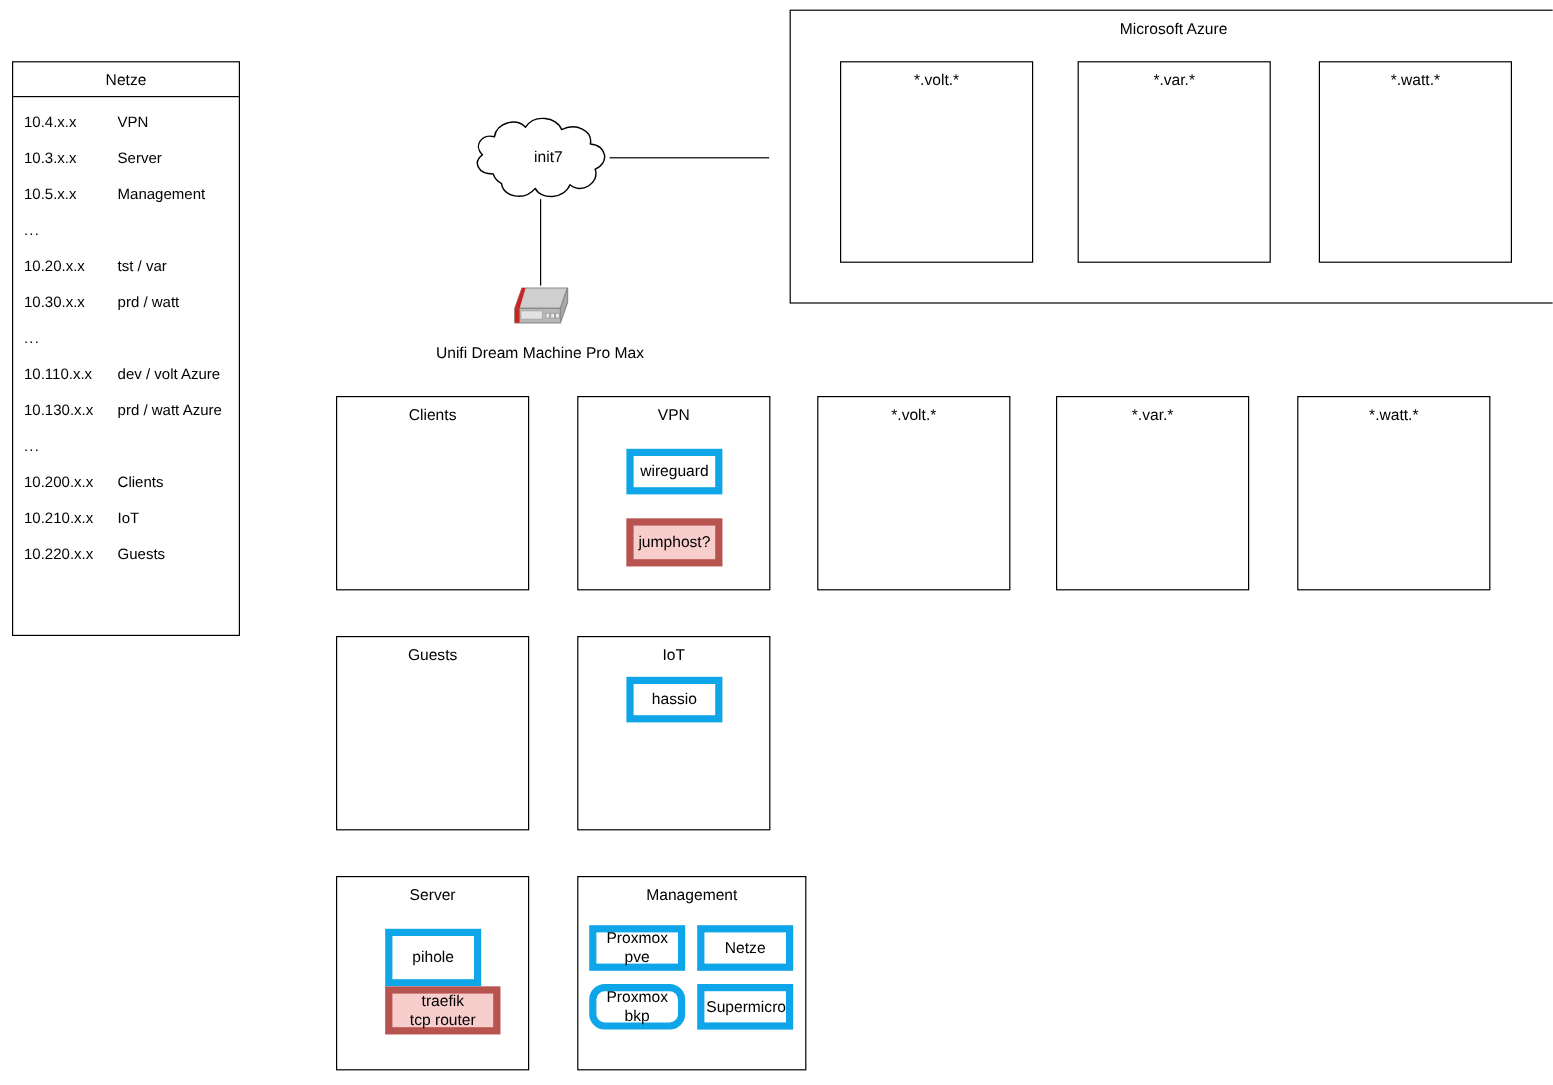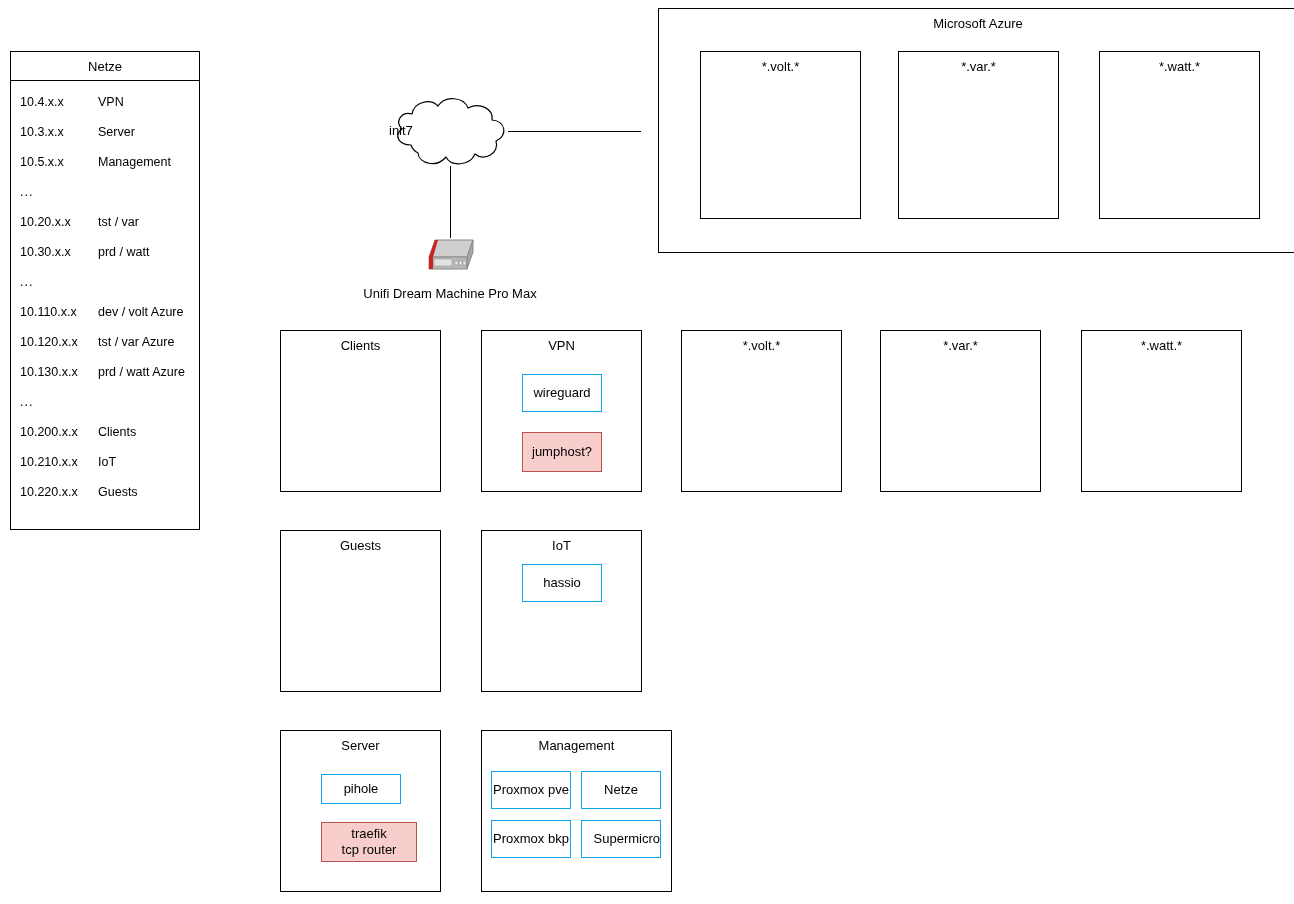--- a/index.html
+++ b/index.html
@@ -77,21 +77,21 @@
     top: 7px;
     left: 0;
     right: 0;
     text-align: center;
     font-size: 13px;
     line-height: 16px;
     white-space: nowrap;
   }
   .leafbox {
     position: absolute;
-    border: 1px solid #0ea5e9;
+    border: 6px solid #0ea5e9;
     background: #ffffff;
     box-sizing: border-box;
     display: flex;
     align-items: center;
     justify-content: center;
     text-align: center;
     font-size: 13px;
     line-height: 16px;
   }
   .leafbox.pink {
@@ -102,23 +102,24 @@
   
   .cloud-wrap {
     position: absolute;
     left: 388px;
     top: 95px;
     width: 126px;
     height: 74px;
   }
   .cloud-label {
     position: absolute;
-    left: 1px;
+    left: 12px;
     right: 0;
     top: 28px;
+    text-align: center;
     font-size: 13px;
     line-height: 16px;
   }
 
   
   .router-wrap {
     position: absolute;
     left: 418px;
     top: 235px;
     width: 66px;
@@ -175,24 +176,20 @@
         <span class="netze-net">10.30.x.x</span>
         <span class="netze-name">prd / watt</span>
       </div>
       <div class="netze-row spacer">
         <span class="netze-net">...</span>
         <span class="netze-name"></span>
       </div>
       <div class="netze-row">
         <span class="netze-net">10.110.x.x</span>
         <span class="netze-name">dev / volt Azure</span>
-      </div>
-      <div class="netze-row">
-        <span class="netze-net">10.120.x.x</span>
-        <span class="netze-name">tst / var Azure</span>
       </div>
       <div class="netze-row">
         <span class="netze-net">10.130.x.x</span>
         <span class="netze-name">prd / watt Azure</span>
       </div>
       <div class="netze-row spacer">
         <span class="netze-net">...</span>
         <span class="netze-name"></span>
       </div>
       <div class="netze-row">
@@ -298,38 +295,38 @@
 
   <div class="dbox" style="left:481px; top:530px; width:161px; height:162px;">
     <div class="dbox-title">IoT</div>
     <div class="leafbox" style="left:40px; top:33px; width:80px; height:38px;">
       <span>hassio</span>
     </div>
   </div>
 
   <div class="dbox" style="left:280px; top:730px; width:161px; height:162px;">
     <div class="dbox-title">Server</div>
-    <div class="leafbox" style="left:40px; top:43px; width:80px; height:30px;">
+    <div class="leafbox" style="left:40px; top:43px; width:80px; height:48px;">
       <span>pihole</span>
     </div>
     <div class="leafbox pink" style="left:40px; top:91px; width:96px; height:40px; flex-direction:column;">
       <span>traefik</span>
       <span>tcp router</span>
     </div>
   </div>
 
   <div class="dbox" style="left:481px; top:730px; width:191px; height:162px;">
     <div class="dbox-title">Management</div>
     <div class="leafbox" style="left:9px; top:40px; width:80px; height:38px;">
       <span>Proxmox pve</span>
     </div>
     <div class="leafbox" style="left:99px; top:40px; width:80px; height:38px;">
       <span>Netze</span>
     </div>
-    <div class="leafbox" style="left:9px; top:89px; width:80px; height:38px;">
+    <div class="leafbox" style="left:9px; top:89px; width:80px; height:38px;border-radius:13px;">
       <span>Proxmox bkp</span>
     </div>
     <div class="leafbox" style="left:99px; top:89px; width:80px; height:38px;justify-content:flex-end;">
       <span>Supermicro</span>
     </div>
   </div>
 
 </div>
 
 </body></html>

